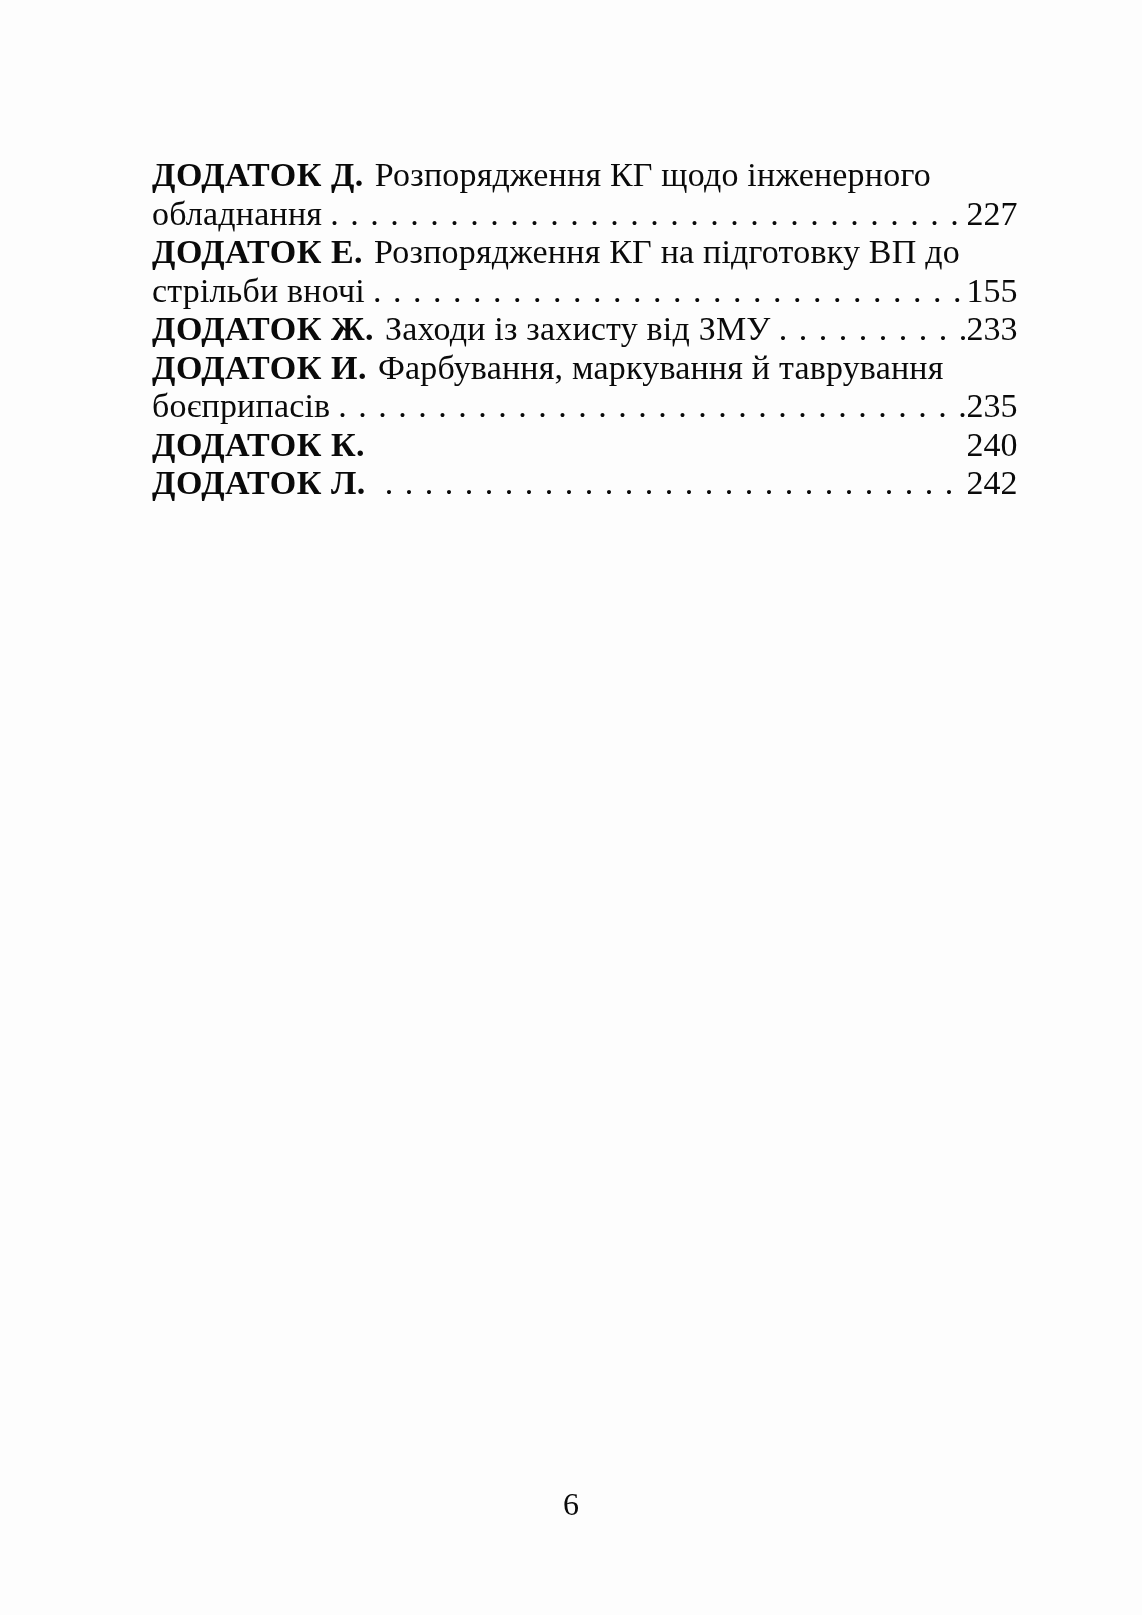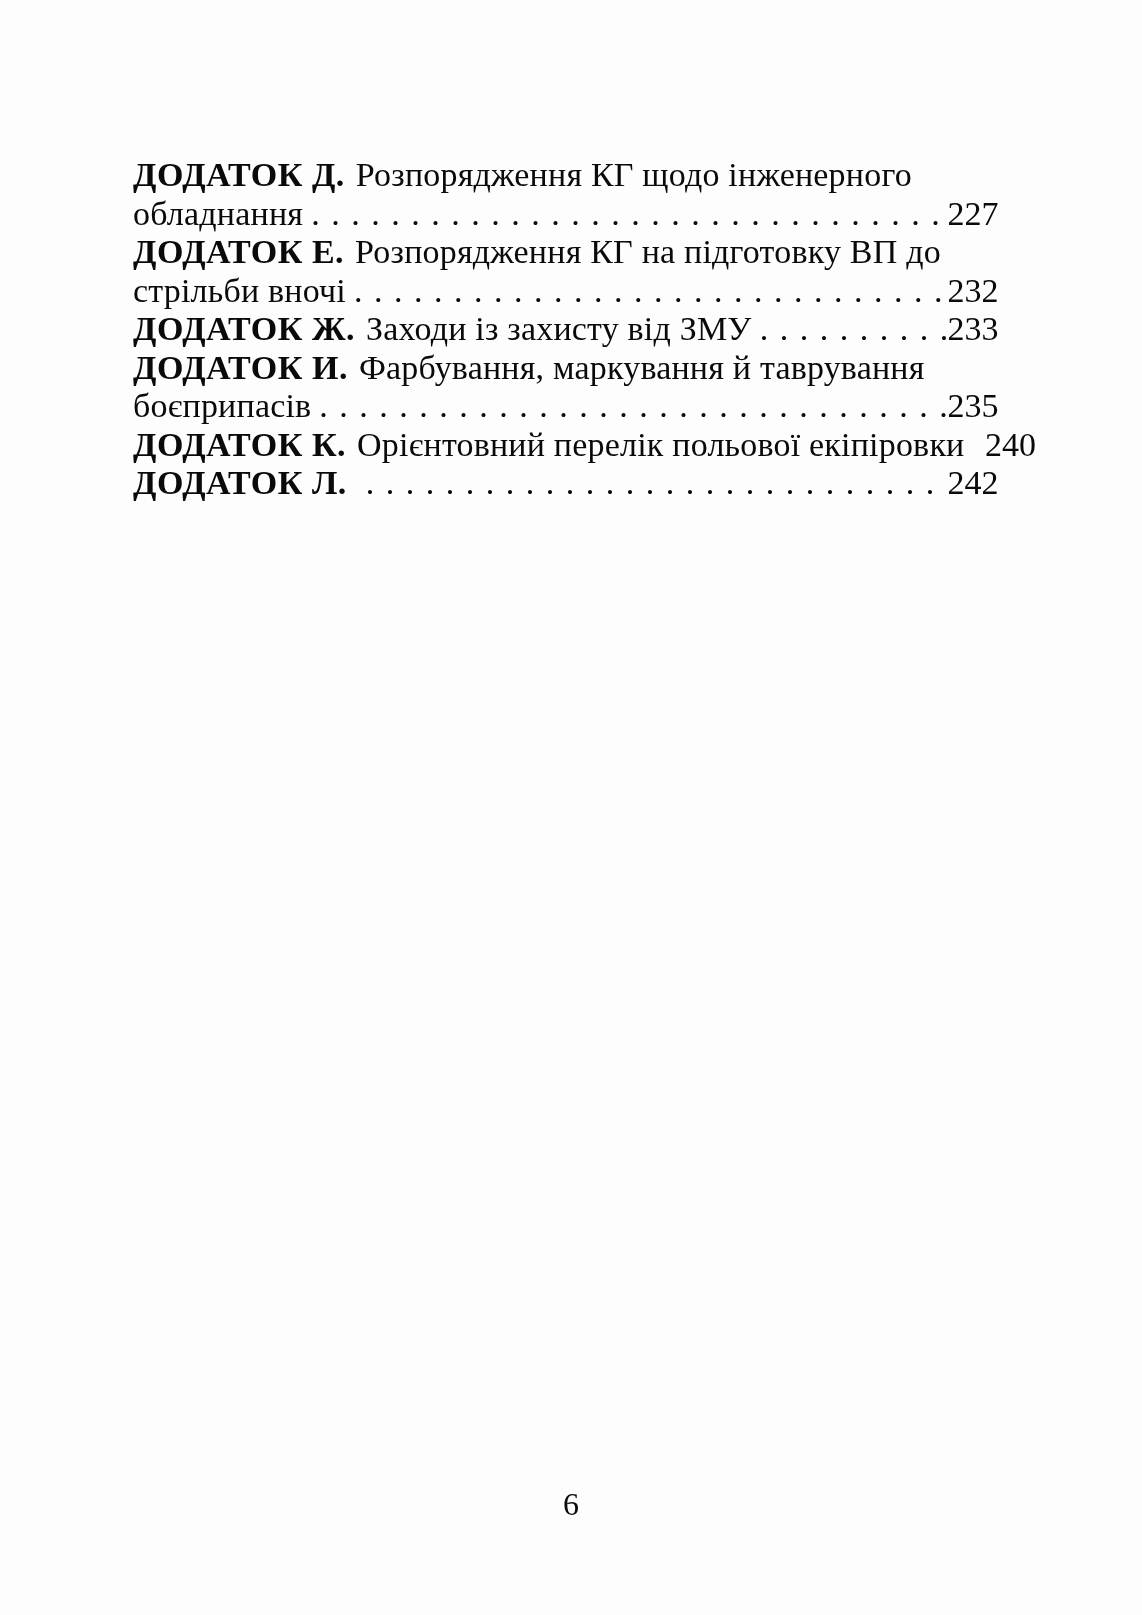--- a/index.html
+++ b/index.html
@@ -11,21 +11,21 @@
     position: relative;
     overflow: hidden;
   }
   .page {
     position: absolute;
     inset: 0;
     background: #fdfdfd;
   }
   .toc {
     position: absolute;
-    left: 133px;
+    left: 152px;
     top: 156px;
     width: 866px;
   }
   .toc-line {
     display: flex;
     align-items: baseline;
     font-size: 34px;
     line-height: 38.5px;
     white-space: nowrap;
   }
@@ -85,21 +85,21 @@
       <span class="toc-bold">ДОДАТОК Е.</span>
       <span class="toc-text">Розпорядження КГ на підготовку ВП до</span>
       <span class="leader"></span>
 
     </div>
 
     <div class="toc-line">
 
       <span class="toc-text">стрільби вночі</span>
       <span class="leader">. . . . . . . . . . . . . . . . . . . . . . . . . . . . . . . . . . . . . . . . . . . . . . . . . . . . . . . . . . . . </span>
-      <span class="pagenum">232</span>
+      <span class="pagenum">155</span>
     </div>
 
     <div class="toc-line">
       <span class="toc-bold">ДОДАТОК Ж.</span>
       <span class="toc-text">Заходи із захисту від ЗМУ</span>
       <span class="leader">. . . . . . . . . . . . . . . . . . . . . . . . . . . . . . . . . . . . . . . . . . . . . . . . . . . . . . . . . . . . </span>
       <span class="pagenum">233</span>
     </div>
 
     <div class="toc-line">
@@ -111,21 +111,20 @@
 
     <div class="toc-line">
 
       <span class="toc-text">боєприпасів</span>
       <span class="leader">. . . . . . . . . . . . . . . . . . . . . . . . . . . . . . . . . . . . . . . . . . . . . . . . . . . . . . . . . . . . </span>
       <span class="pagenum">235</span>
     </div>
 
     <div class="toc-line">
       <span class="toc-bold">ДОДАТОК К.</span>
-      <span class="toc-text">Орієнтовний перелік польової екіпіровки</span>
       <span class="leader"></span>
       <span class="pagenum">240</span>
     </div>
 
     <div class="toc-line">
       <span class="toc-bold">ДОДАТОК Л.</span>
       <span class="leader">. . . . . . . . . . . . . . . . . . . . . . . . . . . . . . . . . . . . . . . . . . . . . . . . . . . . . . . . . . . . </span>
       <span class="pagenum">242</span>
     </div>
 

